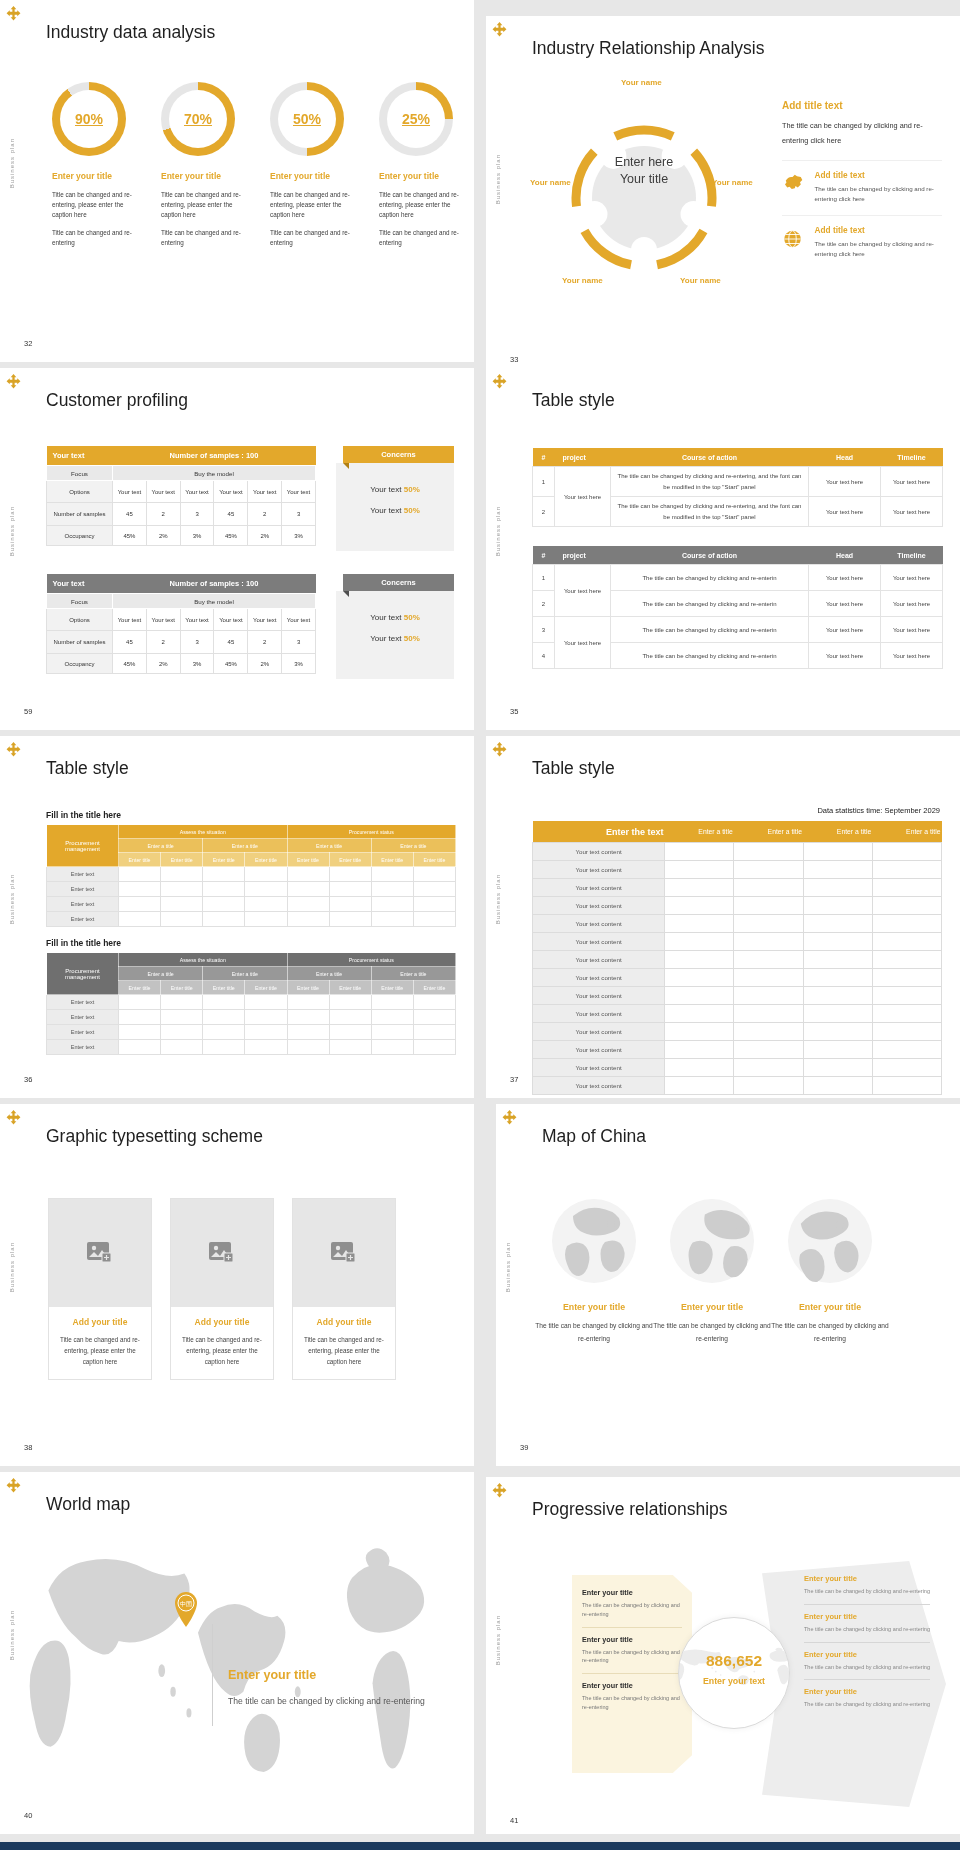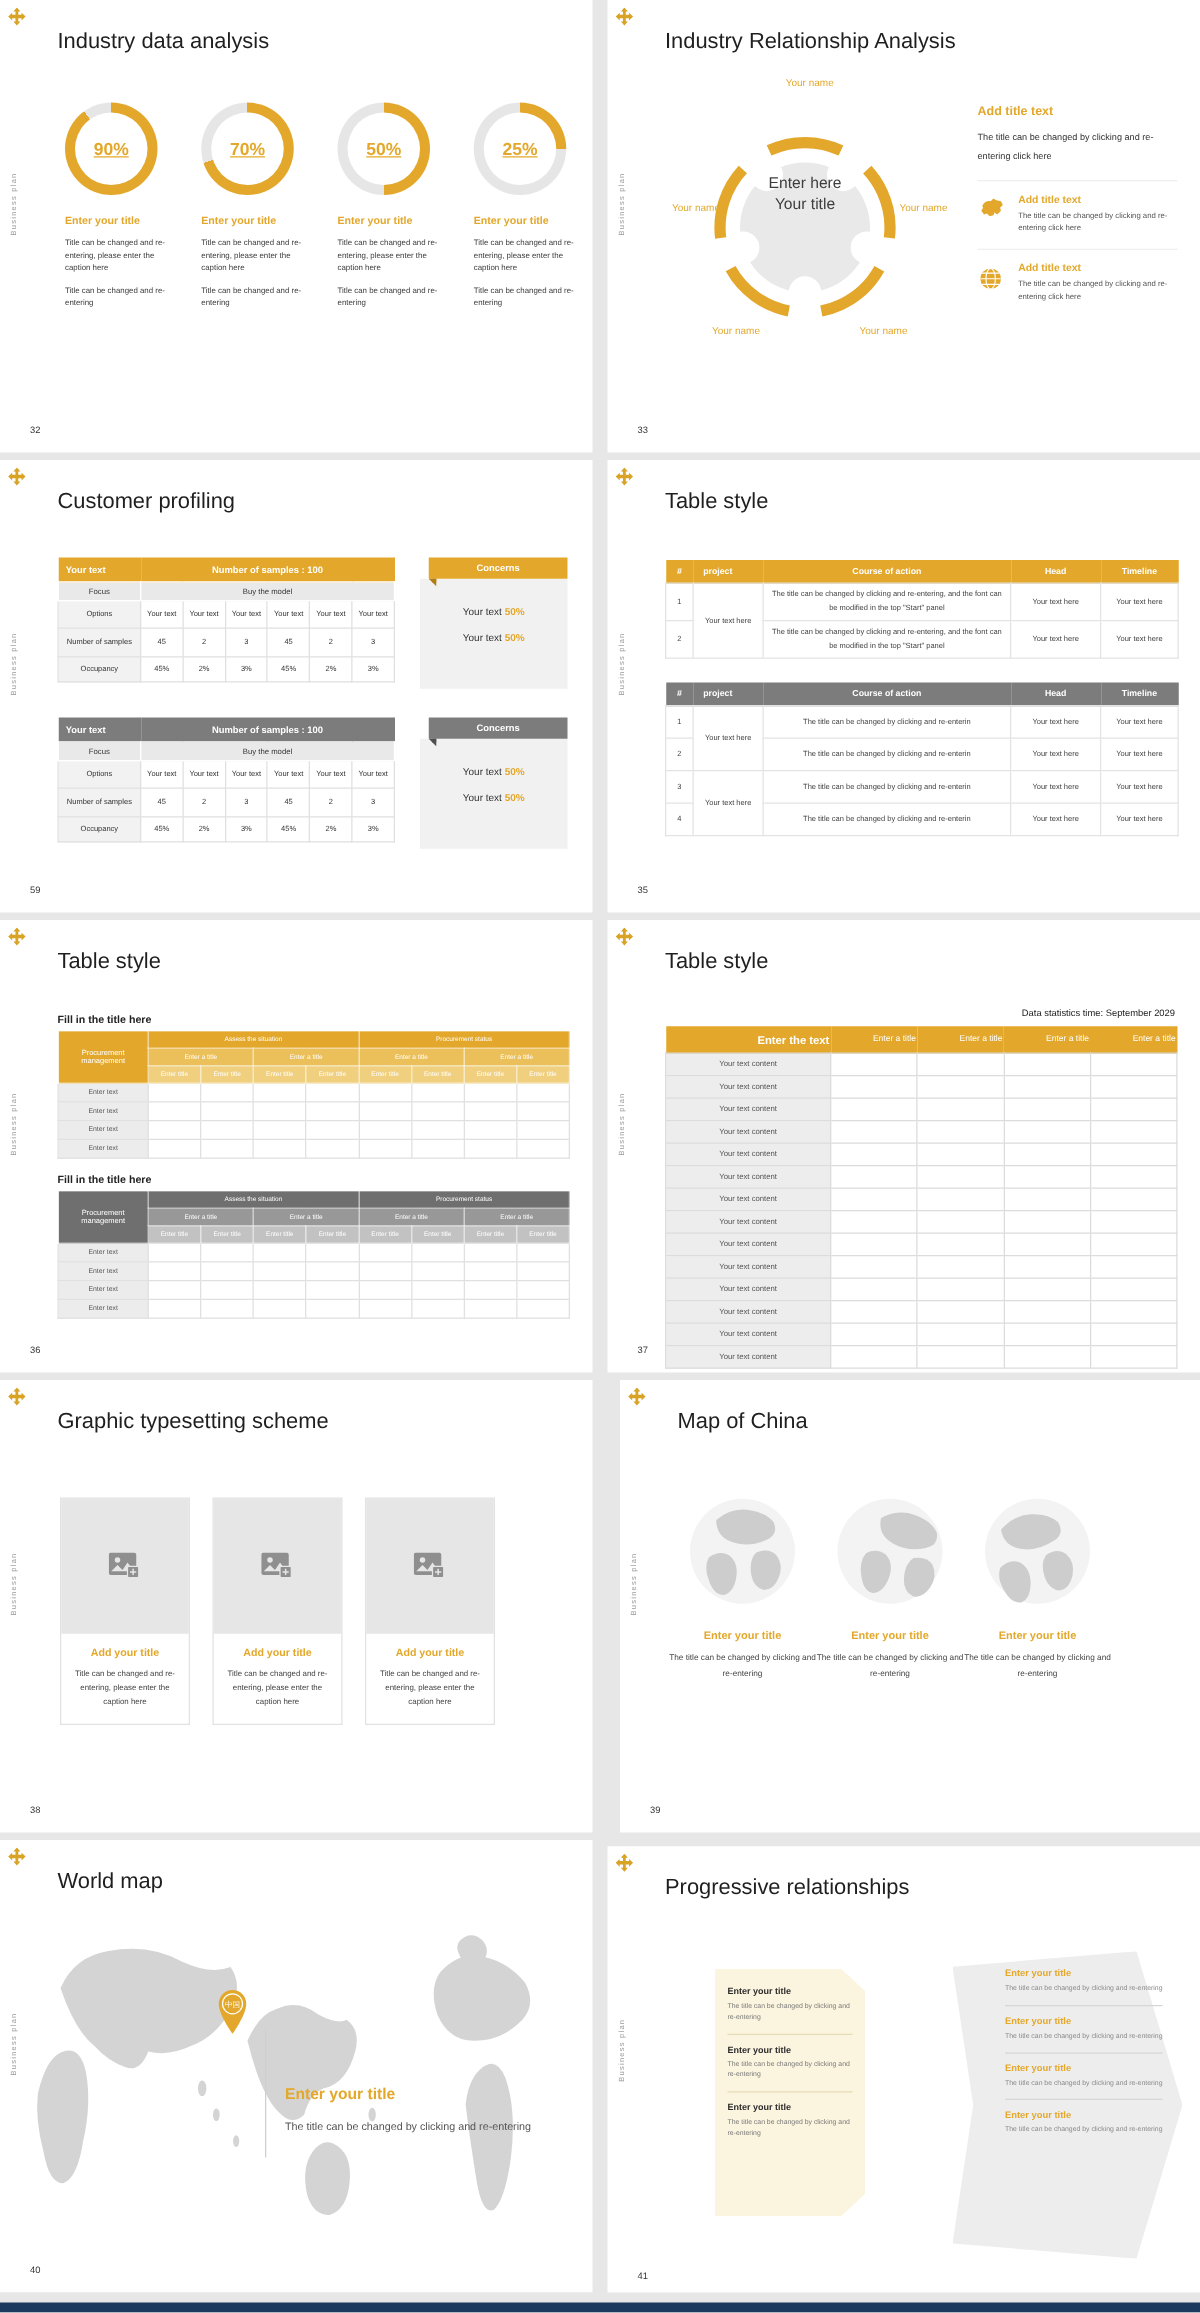--- a/index.html
+++ b/index.html
@@ -15,21 +15,21 @@
   .dcol{position:absolute;top:82px;width:90px;}
   .donut{width:74px;height:74px;border-radius:50%;position:relative;display:flex;}
   .donut::before{content:"";position:absolute;inset:8px;background:#fff;border-radius:50%;}
   .donut .pct{position:relative;margin:auto;font-size:14px;font-weight:bold;color:#E3A82B;text-decoration:underline;}
   .dtitle{margin-top:15px;font-size:8.5px;font-weight:bold;color:#E3A82B;}
   .dcap{margin-top:9px;font-size:6.3px;color:#3c3c3c;line-height:1.55;width:84px;}
   
   .gear-wrap{position:absolute;left:48px;top:60px;width:220px;height:240px;}
   .gear-center{position:absolute;left:40px;top:78px;width:140px;text-align:center;
                font-size:12.5px;color:#3d3d3d;line-height:1.35;}
-  .gnode{position:absolute;width:46px;text-align:right;font-size:8px;font-weight:normal;
+  .gnode{position:absolute;width:46px;text-align:left;font-size:8px;font-weight:bold;
          color:#E3A82B;line-height:1.2;}
   .r33{position:absolute;left:296px;top:84px;width:160px;}
   .r33-title{font-size:10px;font-weight:bold;color:#E3A82B;}
   .r33-body{margin-top:7px;font-size:7.3px;color:#333;line-height:2.1;}
   .r33-item{display:flex;margin-top:11px;padding-top:9px;border-top:1px solid #efefef;}
   .r33-item .txt{margin-left:10px;}
   .r33-item .t{font-size:8.3px;font-weight:bold;color:#E3A82B;}
   .r33-item .b{margin-top:4px;font-size:6.2px;color:#555;line-height:1.65;}
   
   table{border-collapse:collapse;}
@@ -184,21 +184,21 @@
     <div class="donut" style="background: conic-gradient(rgb(227, 168, 43) 25%, rgb(230, 230, 230) 0deg);">
         <span class="pct">25%</span>
       </div>
     <div class="dtitle">Enter your title</div>
     <div class="dcap">Title can be changed and re-entering, please enter the caption here</div>
     <div class="dcap">Title can be changed and re-entering</div>
   </div>
   <div class="pagenum">32</div>
 </div>
 
-<div class="cell" style="left:486px;top:0">
+<div class="cell" style="left:486px;top:16px">
   <svg class="move" viewBox="0 0 16 16">
       <use href="#move-glyph"></use>
     </svg>
   <div class="vlabel">Business plan</div>
   <div class="stitle">Industry Relationship Analysis</div>
 
   <div class="gear-wrap">
     <svg width="220" height="240" viewBox="0 0 220 240">
       <circle cx="110" cy="122" r="68" fill="none" stroke="#E3A82B" stroke-width="9" pathLength="360" stroke-dasharray="50 22" transform="rotate(-115 110 122)"></circle>
       <circle cx="110" cy="122" r="52" fill="#e9e9e9"></circle>
@@ -899,17 +899,24 @@
     <div class="rblock">
       <div class="t">Enter your title</div>
       <div class="b">The title can be changed by clicking and re-entering</div>
     </div>
     <div class="rblock">
       <div class="t">Enter your title</div>
       <div class="b">The title can be changed by clicking and re-entering</div>
     </div>
   </div>
 
+  <div class="circle41">
+    <svg width="126" height="60" viewBox="0 0 360 108">
+        <use href="#worldmap"></use>
+      </svg>
+    <div class="num">886,652</div>
+    <div class="lab">Enter your text</div>
+  </div>
   <div class="pagenum">41</div>
 </div>
 
 <div class="fstrip"></div>
 <div class="fbar"></div>
 
 </body></html>

